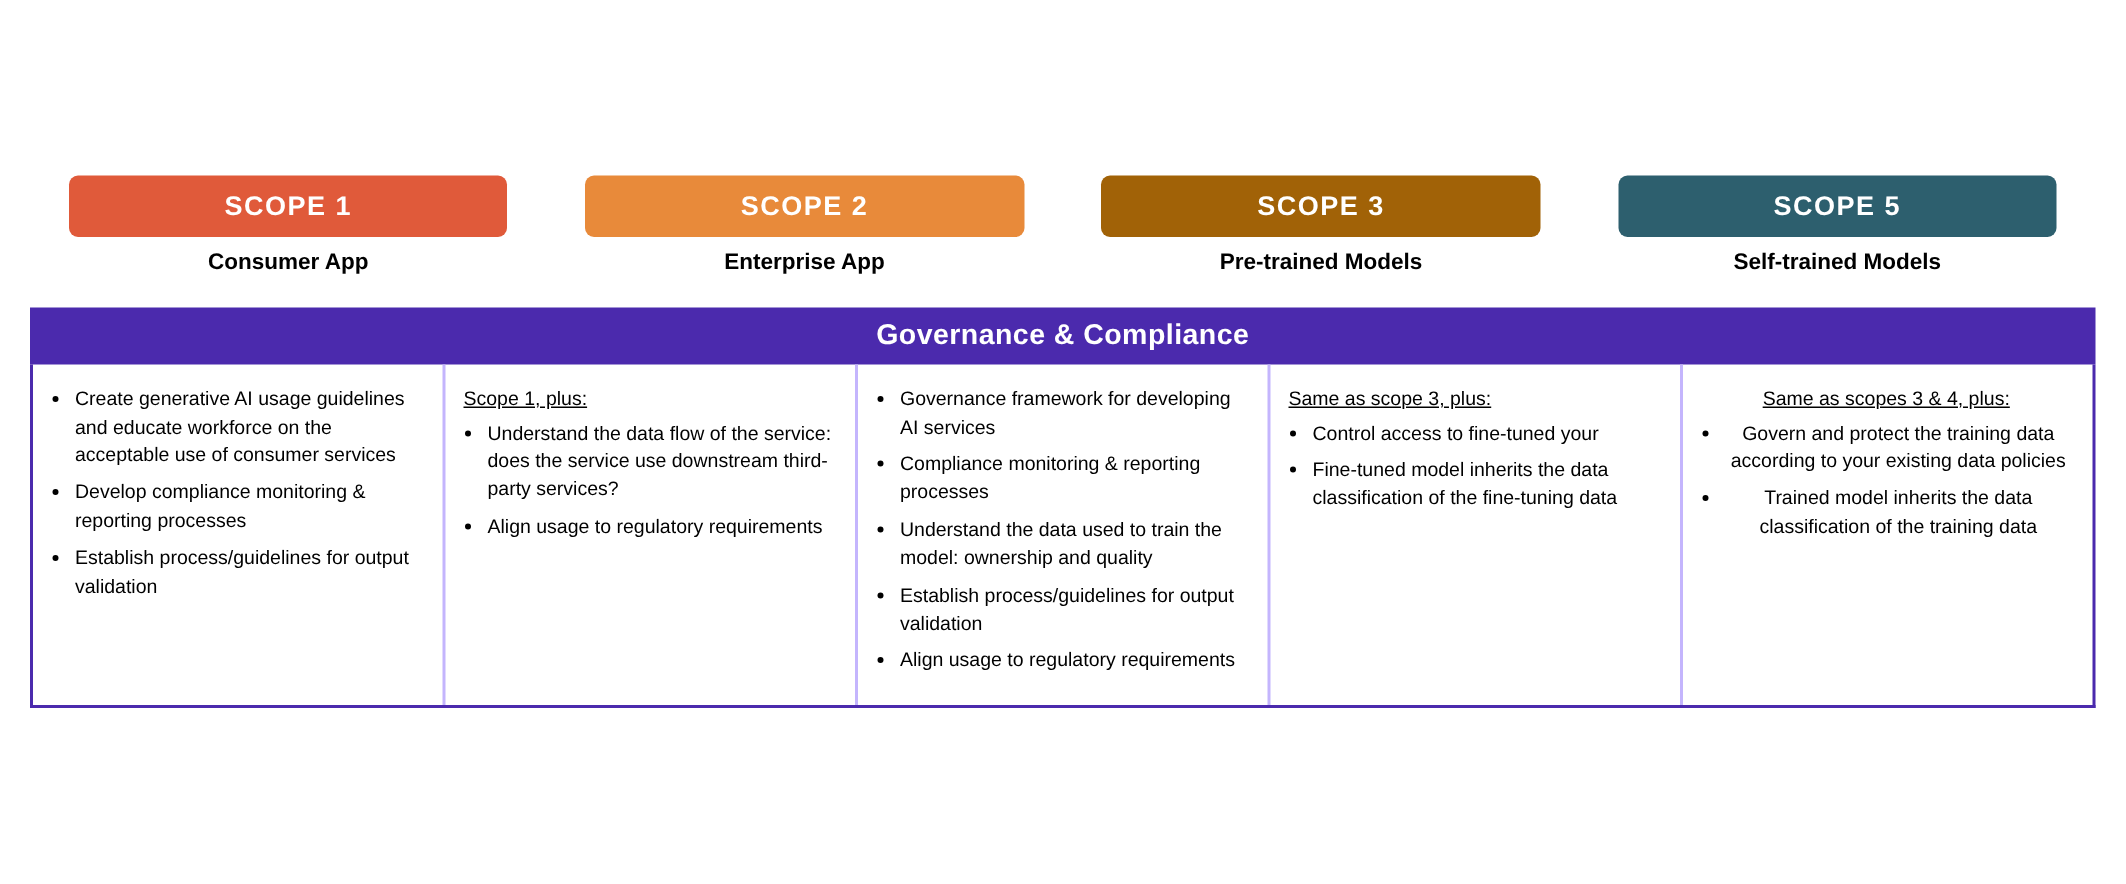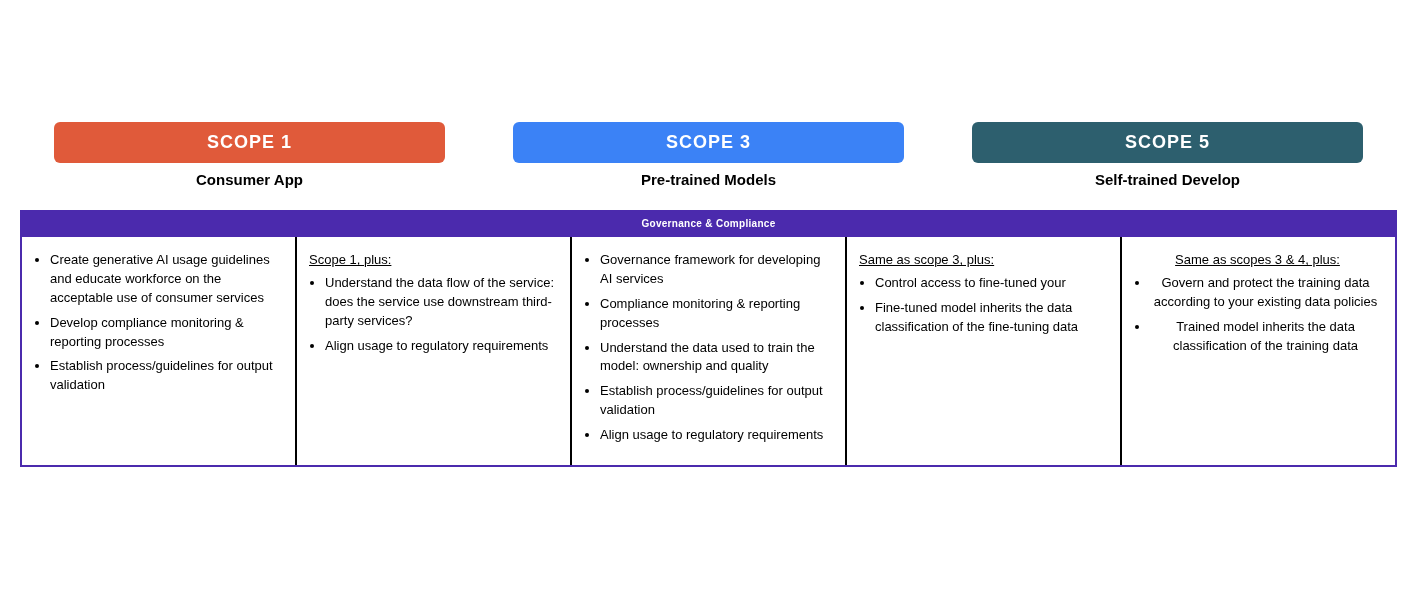--- a/index.html
+++ b/index.html
@@ -24,56 +24,56 @@
       font-size: 18px;
       letter-spacing: 1px;
       padding: 10px 20px;
       border-radius: 6px;
       text-align: center;
       width: 85%;
       margin-bottom: 8px;
     }
     .scope1-badge { background-color: #e05a3a; }
     .scope2-badge { background-color: #e88a3a; }
-    .scope3-badge { background-color: #3b82f6; }
+    .scope3-badge { background-color: #a16207; }
     .scope4-badge { background-color: #3aaa99; }
     .scope5-badge { background-color: #2d5f6e; }
 
     .scope-subtitle {
       font-weight: bold;
       font-size: 15px;
       text-align: center;
       margin-bottom: 12px;
       padding-bottom: 6px;
     }
 
     .governance-bar {
       width: 100%;
       background-color: #4b2aad;
       color: #fff;
       text-align: center;
       font-weight: bold;
-      font-size: 10px;
+      font-size: 19px;
       padding: 8px 0;
       margin: 0;
       letter-spacing: 0.3px;
     }
 
     .content-row {
       display: flex;
       width: 100%;
       border: 2px solid #4b2aad;
       border-top: none;
       flex: 1;
     }
 
     .content-col {
       flex: 1;
       padding: 14px 14px 14px 12px;
-      border-right: 2px solid #000000;
+      border-right: 2px solid #c4b5fd;
       font-size: 13px;
       line-height: 1.45;
       vertical-align: top;
     }
     .content-col:last-child {
       border-right: none;
       text-align: center;
     }
 
     .content-col ul {
@@ -107,30 +107,34 @@
 
 <div class="diagram">
 
   <div class="header-row">
 
     <div class="header-col">
       <div class="scope-badge scope1-badge">SCOPE 1</div>
       <div class="scope-subtitle">Consumer App</div>
     </div>
 
+    <div class="header-col">
+      <div class="scope-badge scope2-badge">SCOPE 2</div>
+      <div class="scope-subtitle">Enterprise App</div>
+    </div>
 
     <div class="header-col">
       <div class="scope-badge scope3-badge">SCOPE 3</div>
       <div class="scope-subtitle">Pre-trained Models</div>
     </div>
 
 
     <div class="header-col">
       <div class="scope-badge scope5-badge">SCOPE 5</div>
-      <div class="scope-subtitle">Self-trained Develop</div>
+      <div class="scope-subtitle">Self-trained Models</div>
     </div>
   </div>
 
   <div class="governance-bar">Governance &amp; Compliance</div>
 
   <div class="content-row">
 
     <div class="content-col">
       <ul>
         <li>Create generative AI usage guidelines and educate workforce on the acceptable use of consumer services</li>

